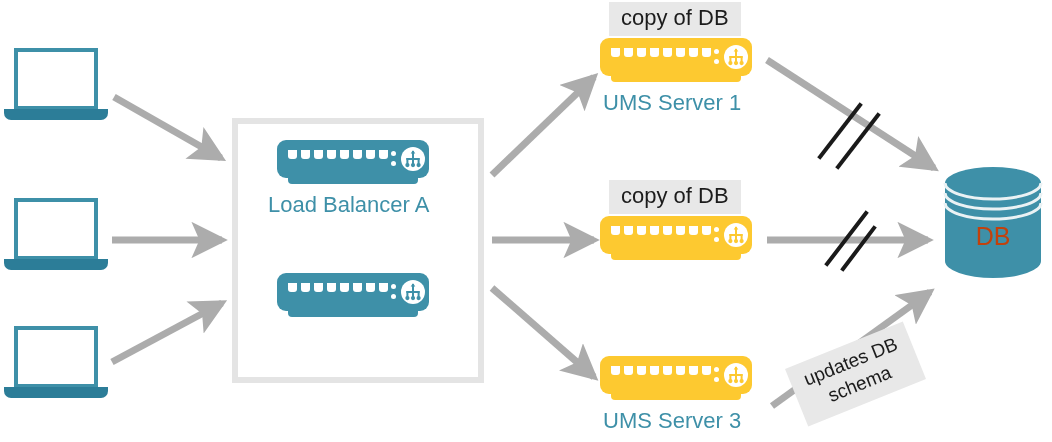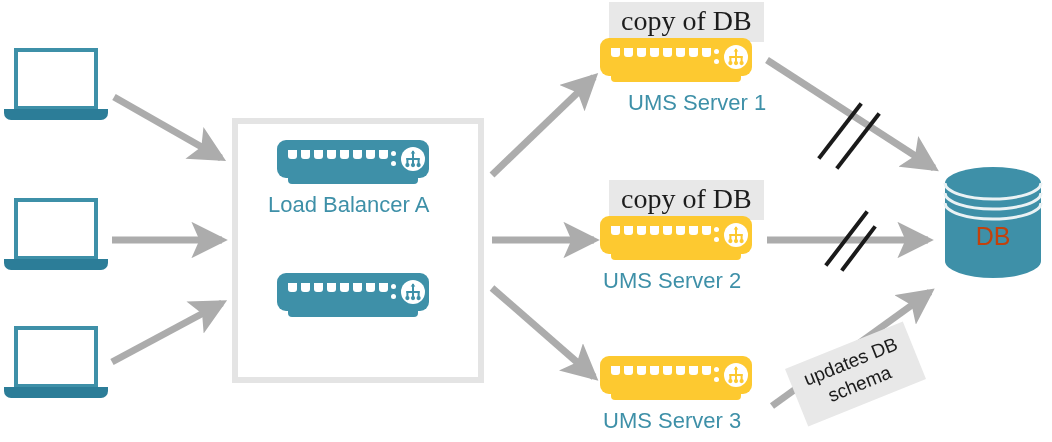--- a/index.html
+++ b/index.html
@@ -130,22 +130,22 @@
     position: absolute;
     color: #3e90a8;
     font-size: 22px;
     font-family: "Liberation Sans", sans-serif;
     white-space: nowrap;
   }
   .chip {
     position: absolute;
     background: #e8e8e8;
     color: #1c1c1c;
-    font-size: 28px;
-    font-family: Liberation Serif, serif;
+    font-size: 22px;
+    font-family: Liberation Sans, sans-serif;
     padding: 3px 12px 5px 12px;
     white-space: nowrap;
   }
   .chip-rot {
     position: absolute;
     background: #e8e8e8;
     color: #1c1c1c;
     font-size: 19px;
     line-height: 24px;
     font-family: "Liberation Sans", sans-serif;
@@ -305,21 +305,21 @@
           <rect x="5.4" y="11" width="2" height="6"></rect>
           <rect x="16.6" y="11" width="2" height="6"></rect>
           <circle cx="6.4" cy="18.1" r="2.1"></circle>
           <circle cx="12" cy="18.1" r="2.1"></circle>
           <circle cx="17.6" cy="18.1" r="2.1"></circle>
           <rect x="11" y="11" width="2" height="6"></rect>
         </g>
       </svg>
     </div>
   </div>
-  <div class="node-label" style="left:603px; top:90px;margin-left:25px;">UMS Server 1</div>
+  <div class="node-label" style="left:603px; top:90px;">UMS Server 1</div>
 
   <div class="chip" style="left:609px; top:180px;">copy of DB</div>
   <div class="device yellow" style="left:600px; top:216px;">
     <div class="body"></div>
     <div class="foot"></div>
     <div class="ports">
       <i></i>
         <i></i>
         <i></i>
         <i></i>
@@ -342,21 +342,20 @@
           <rect x="5.4" y="11" width="2" height="6"></rect>
           <rect x="16.6" y="11" width="2" height="6"></rect>
           <circle cx="6.4" cy="18.1" r="2.1"></circle>
           <circle cx="12" cy="18.1" r="2.1"></circle>
           <circle cx="17.6" cy="18.1" r="2.1"></circle>
           <rect x="11" y="11" width="2" height="6"></rect>
         </g>
       </svg>
     </div>
   </div>
-  <div class="node-label" style="left:603px; top:268px;">UMS Server 2</div>
 
   <div class="device yellow" style="left:600px; top:356px;">
     <div class="body"></div>
     <div class="foot"></div>
     <div class="ports">
       <i></i>
         <i></i>
         <i></i>
         <i></i>
         <i></i>

